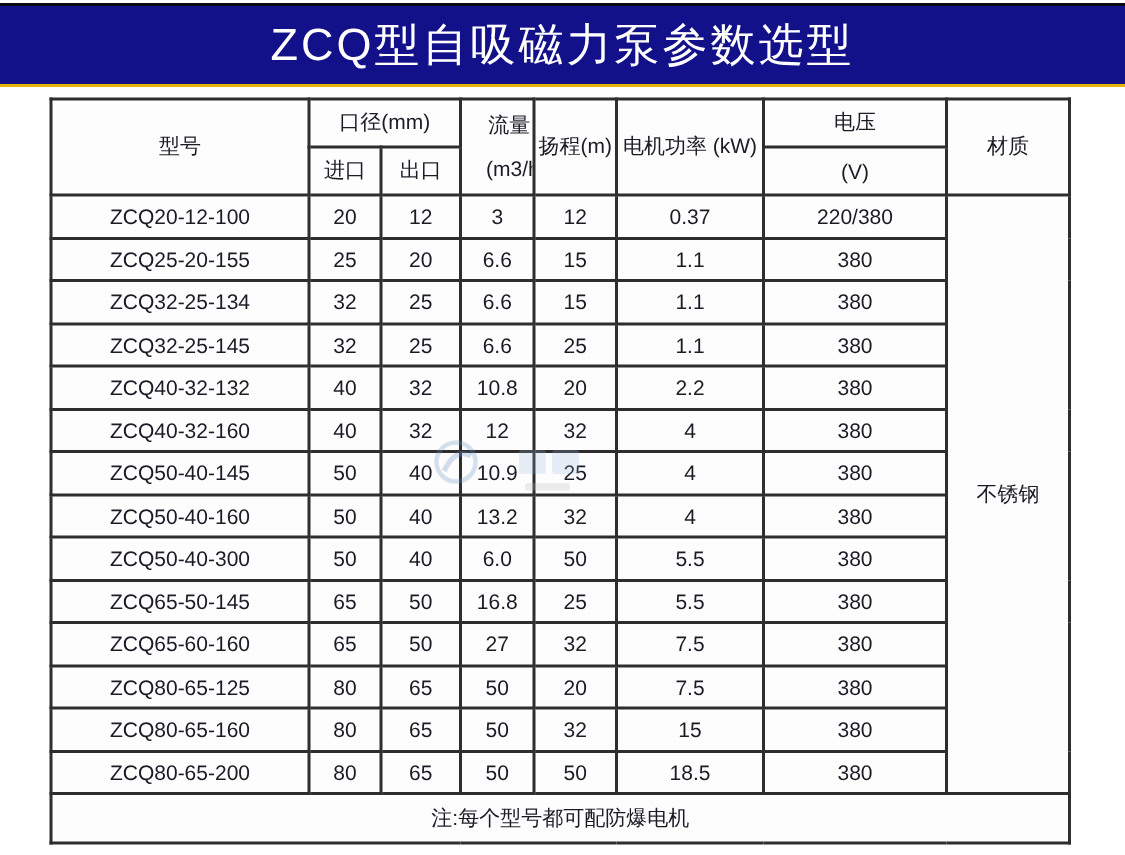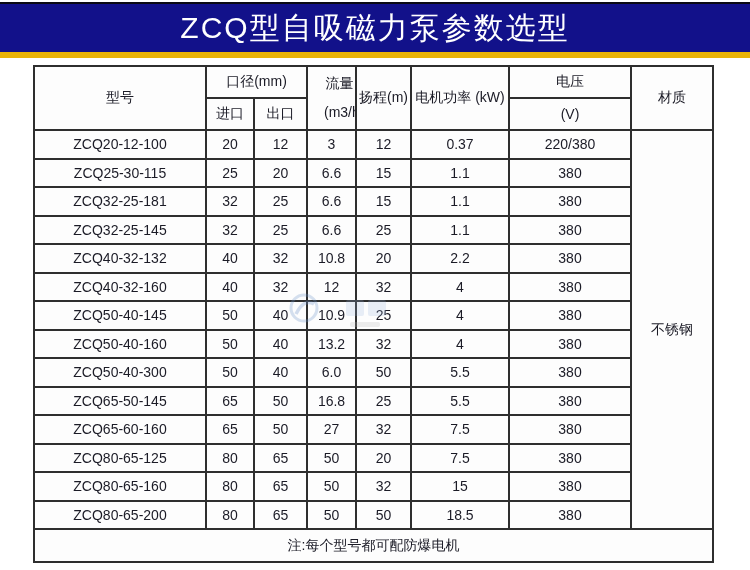--- a/index.html
+++ b/index.html
@@ -11,21 +11,21 @@
     font-family: "Liberation Sans", "DejaVu Sans", sans-serif;
   }
 
   
   .banner {
     position: absolute;
     left: 0; top: 2px;
     width: 750px; height: 56px;
     background: #12118a;
     border-top: 2px solid #0a0a14;
-    border-bottom: 6px solid #eab308;
+    border-bottom: 2px solid #eab308;
     display: flex;
     align-items: center;
     justify-content: center;
   }
   .banner-title {
     color: #ffffff;
     font-size: 30px;
     letter-spacing: 2px;
     font-weight: 500;
     white-space: nowrap;
@@ -107,30 +107,30 @@
     <td>ZCQ20-12-100</td>
     <td>20</td>
     <td>12</td>
     <td>3</td>
     <td>12</td>
     <td>0.37</td>
     <td>220/380</td>
   <td rowspan="14">不锈钢</td>
       </tr>
       <tr class="drow">
-    <td>ZCQ25-30-115</td>
+    <td>ZCQ25-20-155</td>
     <td>25</td>
     <td>20</td>
     <td>6.6</td>
     <td>15</td>
     <td>1.1</td>
     <td>380</td>
   </tr>
       <tr class="drow">
-    <td>ZCQ32-25-181</td>
+    <td>ZCQ32-25-134</td>
     <td>32</td>
     <td>25</td>
     <td>6.6</td>
     <td>15</td>
     <td>1.1</td>
     <td>380</td>
   </tr>
       <tr class="drow">
     <td>ZCQ32-25-145</td>
     <td>32</td>

